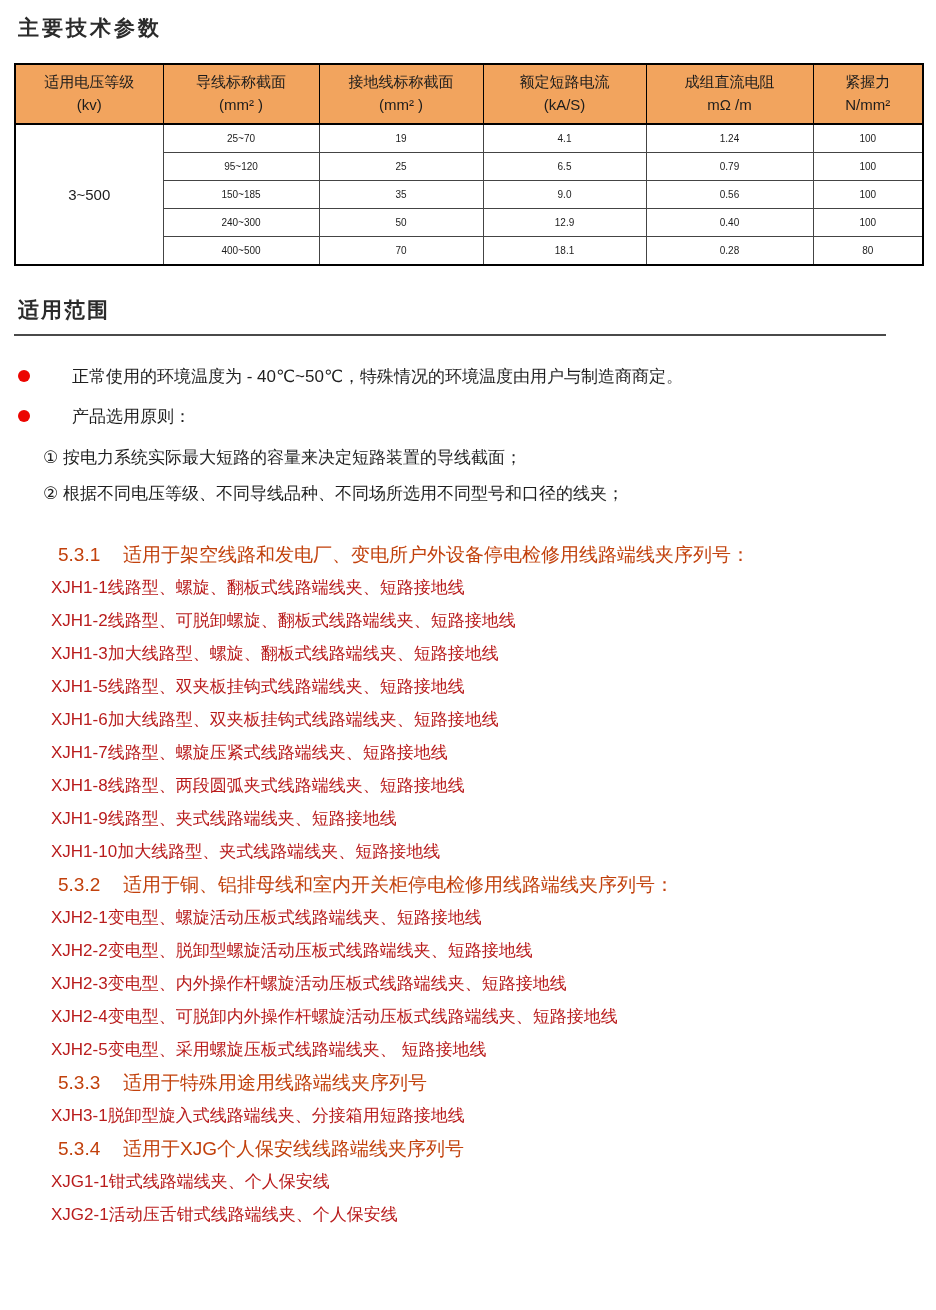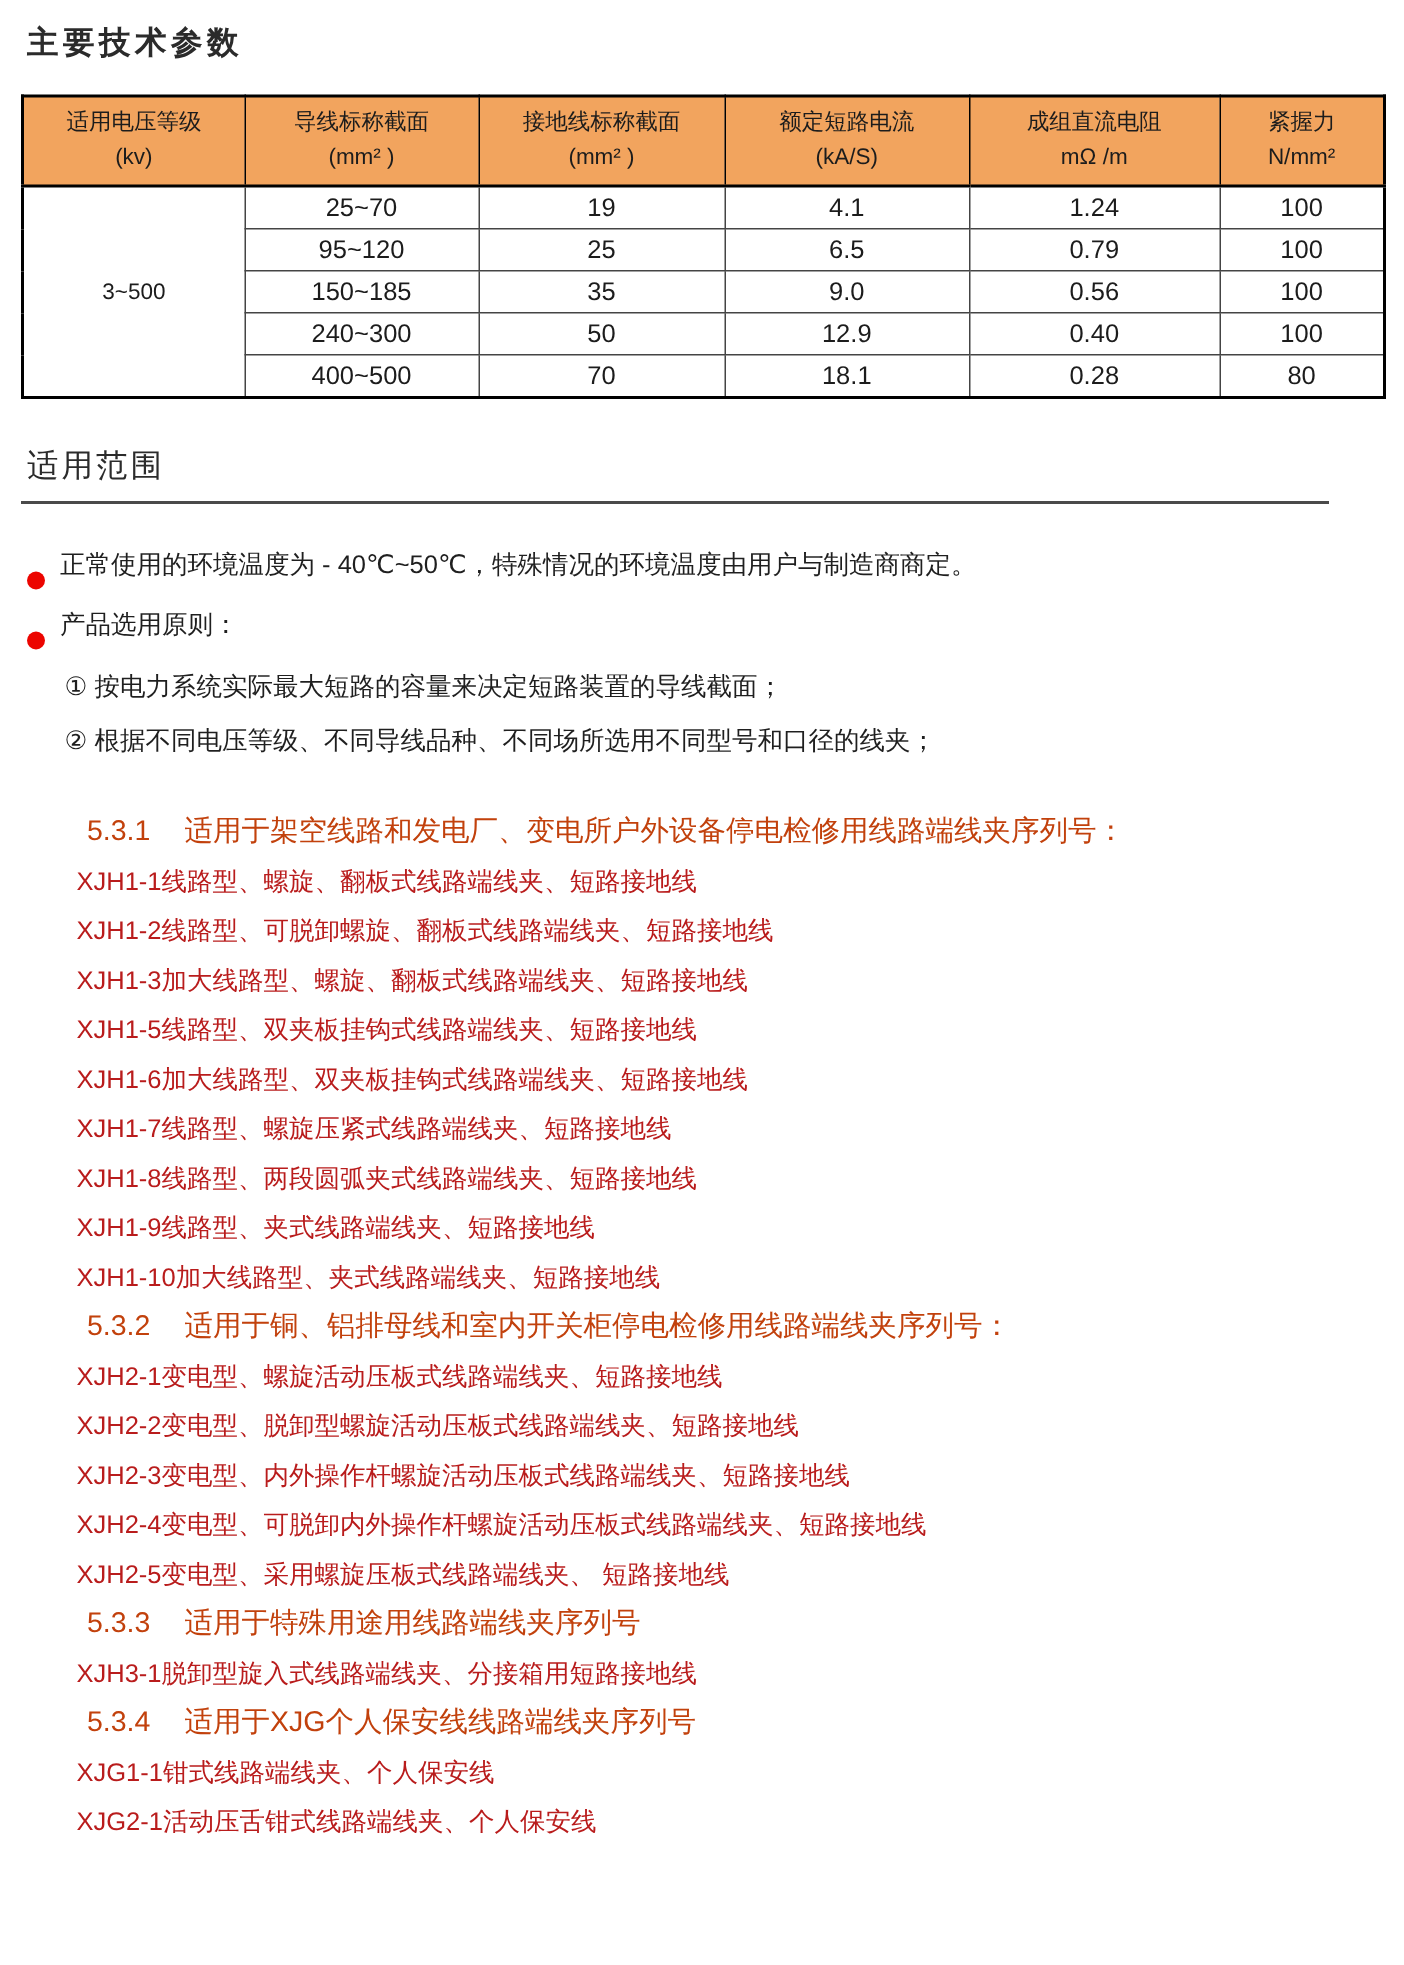--- a/index.html
+++ b/index.html
@@ -24,37 +24,37 @@
   }
   table.tech th{
     background:#F2A45E;
     border:1px solid #000;border-bottom:2px solid #000;
     font-weight:normal;font-size:15px;color:#1c1c1c;
     padding:5px 2px 7px 2px;
   }
   table.tech th .h-line{line-height:23px;text-align:center;}
   table.tech td{
     border:1px solid #444;
-    text-align:center;font-size:17px;color:#1c1c1c;
+    text-align:center;font-size:10px;color:#1c1c1c;
     height:27px;padding:0;background:#fff;
   }
   table.tech td.merged{font-size:15px;}
 
   
   .scope-head{
     margin:30px 14px 0 14px;width:872px;
     border-bottom:2px solid #4a4a4a;padding-bottom:10px;
   }
   .scope-head h2{
-    margin:0 0 0 4px;font-size:21px;font-weight:normal;
+    margin:0 0 0 4px;font-size:21px;font-weight:bold;
     letter-spacing:2px;color:#2b2b2b;
   }
 
   .bullets{margin:24px 20px 0 18px;}
-  .bullet-row{display:flex;align-items:flex-end;margin-bottom:7px;}
+  .bullet-row{display:flex;align-items:flex-start;margin-bottom:7px;gap:32px;}
   .dot{
     flex:0 0 12px;width:12px;height:12px;border-radius:50%;
     background:#ec0500;margin:10px 10px 0 0;
   }
   .bullet-text{font-size:17px;line-height:33px;color:#1f1f1f;}
 
   .principles{margin:6px 0 0 43px;}
   .principle{font-size:17px;line-height:36px;color:#1f1f1f;}
 
   

